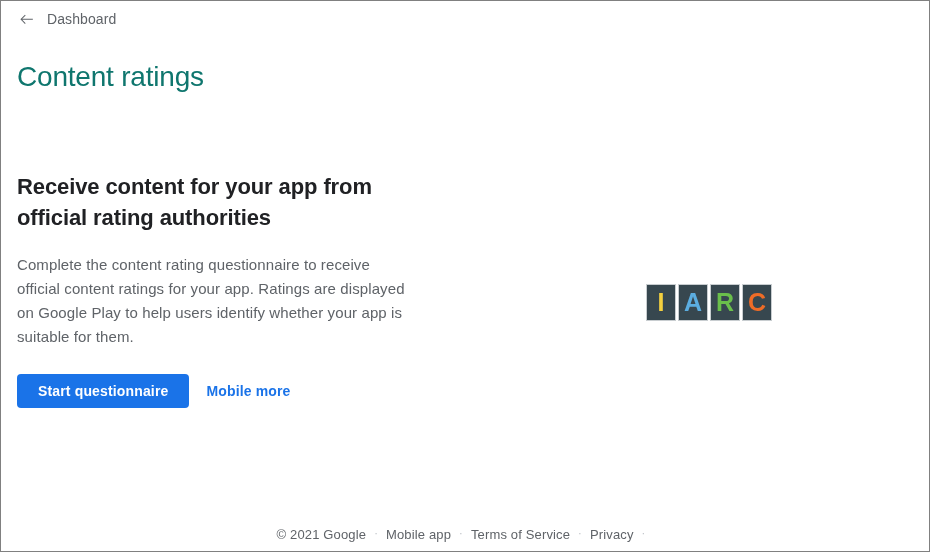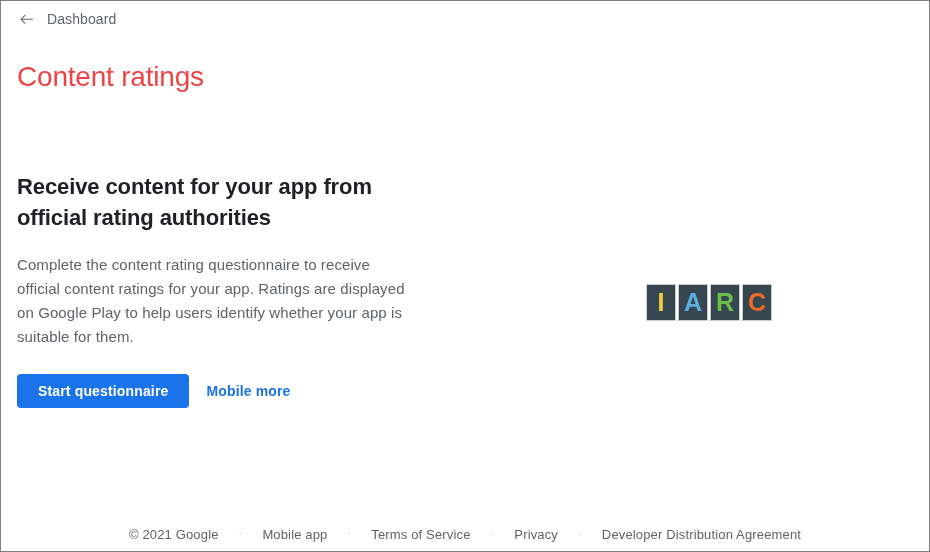--- a/index.html
+++ b/index.html
@@ -49,21 +49,21 @@
   }
 
   
   .page-title {
     position: absolute;
     left: 16px;
     top: 38px;
     font-size: 28px;
     line-height: 38px;
     font-weight: 400;
-    color: #ef4444;
+    color: #0f766e;
     letter-spacing: -0.2px;
     white-space: nowrap;
   }
 
   
   .content {
     position: absolute;
     left: 16px;
     top: 170px;
     width: 400px;
@@ -140,21 +140,21 @@
   }
 
   
   .footer {
     position: absolute;
     left: 0;
     right: 0;
     top: 526px;
     display: flex;
     justify-content: center;
-    gap: 12px;
+    gap: 0;
     font-size: 13px;
     color: #5f6368;
     letter-spacing: 0.15px;
   }
   .footer-item {
     color: #5f6368;
     text-decoration: none;
     white-space: nowrap;
   }
   .footer-item.is-link { cursor: pointer; }
@@ -200,16 +200,15 @@
 
   <div class="footer" id="footer">
       <span class="footer-item">© 2021 Google</span>
       <span class="footer-sep">·</span>
       <a class="footer-item is-link">Mobile app</a>
       <span class="footer-sep">·</span>
       <a class="footer-item is-link">Terms of Service</a>
       <span class="footer-sep">·</span>
       <a class="footer-item is-link">Privacy</a>
       <span class="footer-sep">·</span>
-      <a class="footer-item is-link">Developer Distribution Agreement</a>
     </div>
 
 </div>
 
 </body></html>

